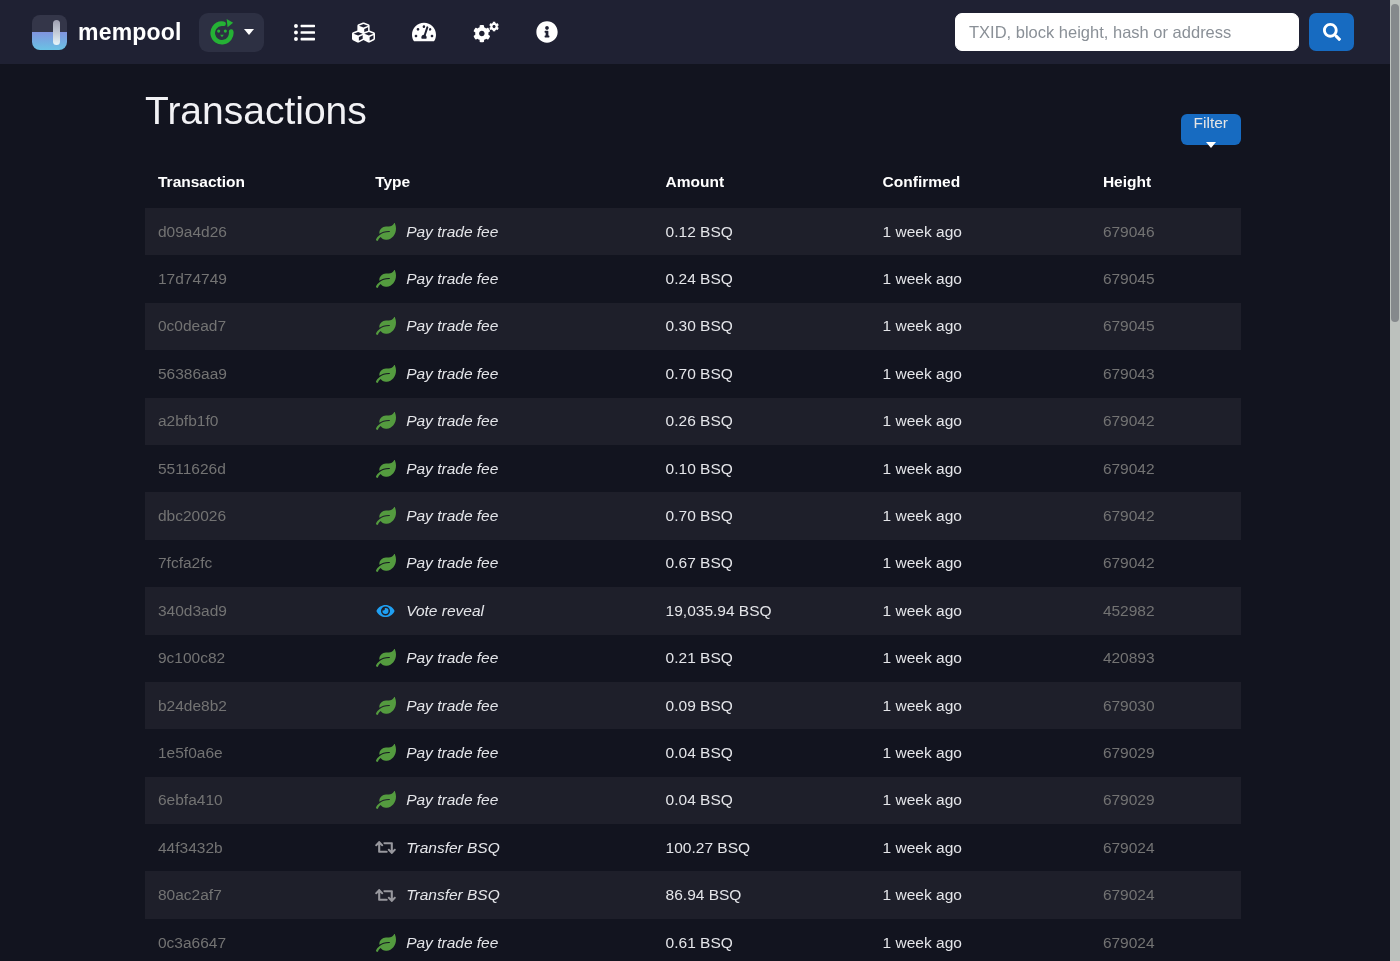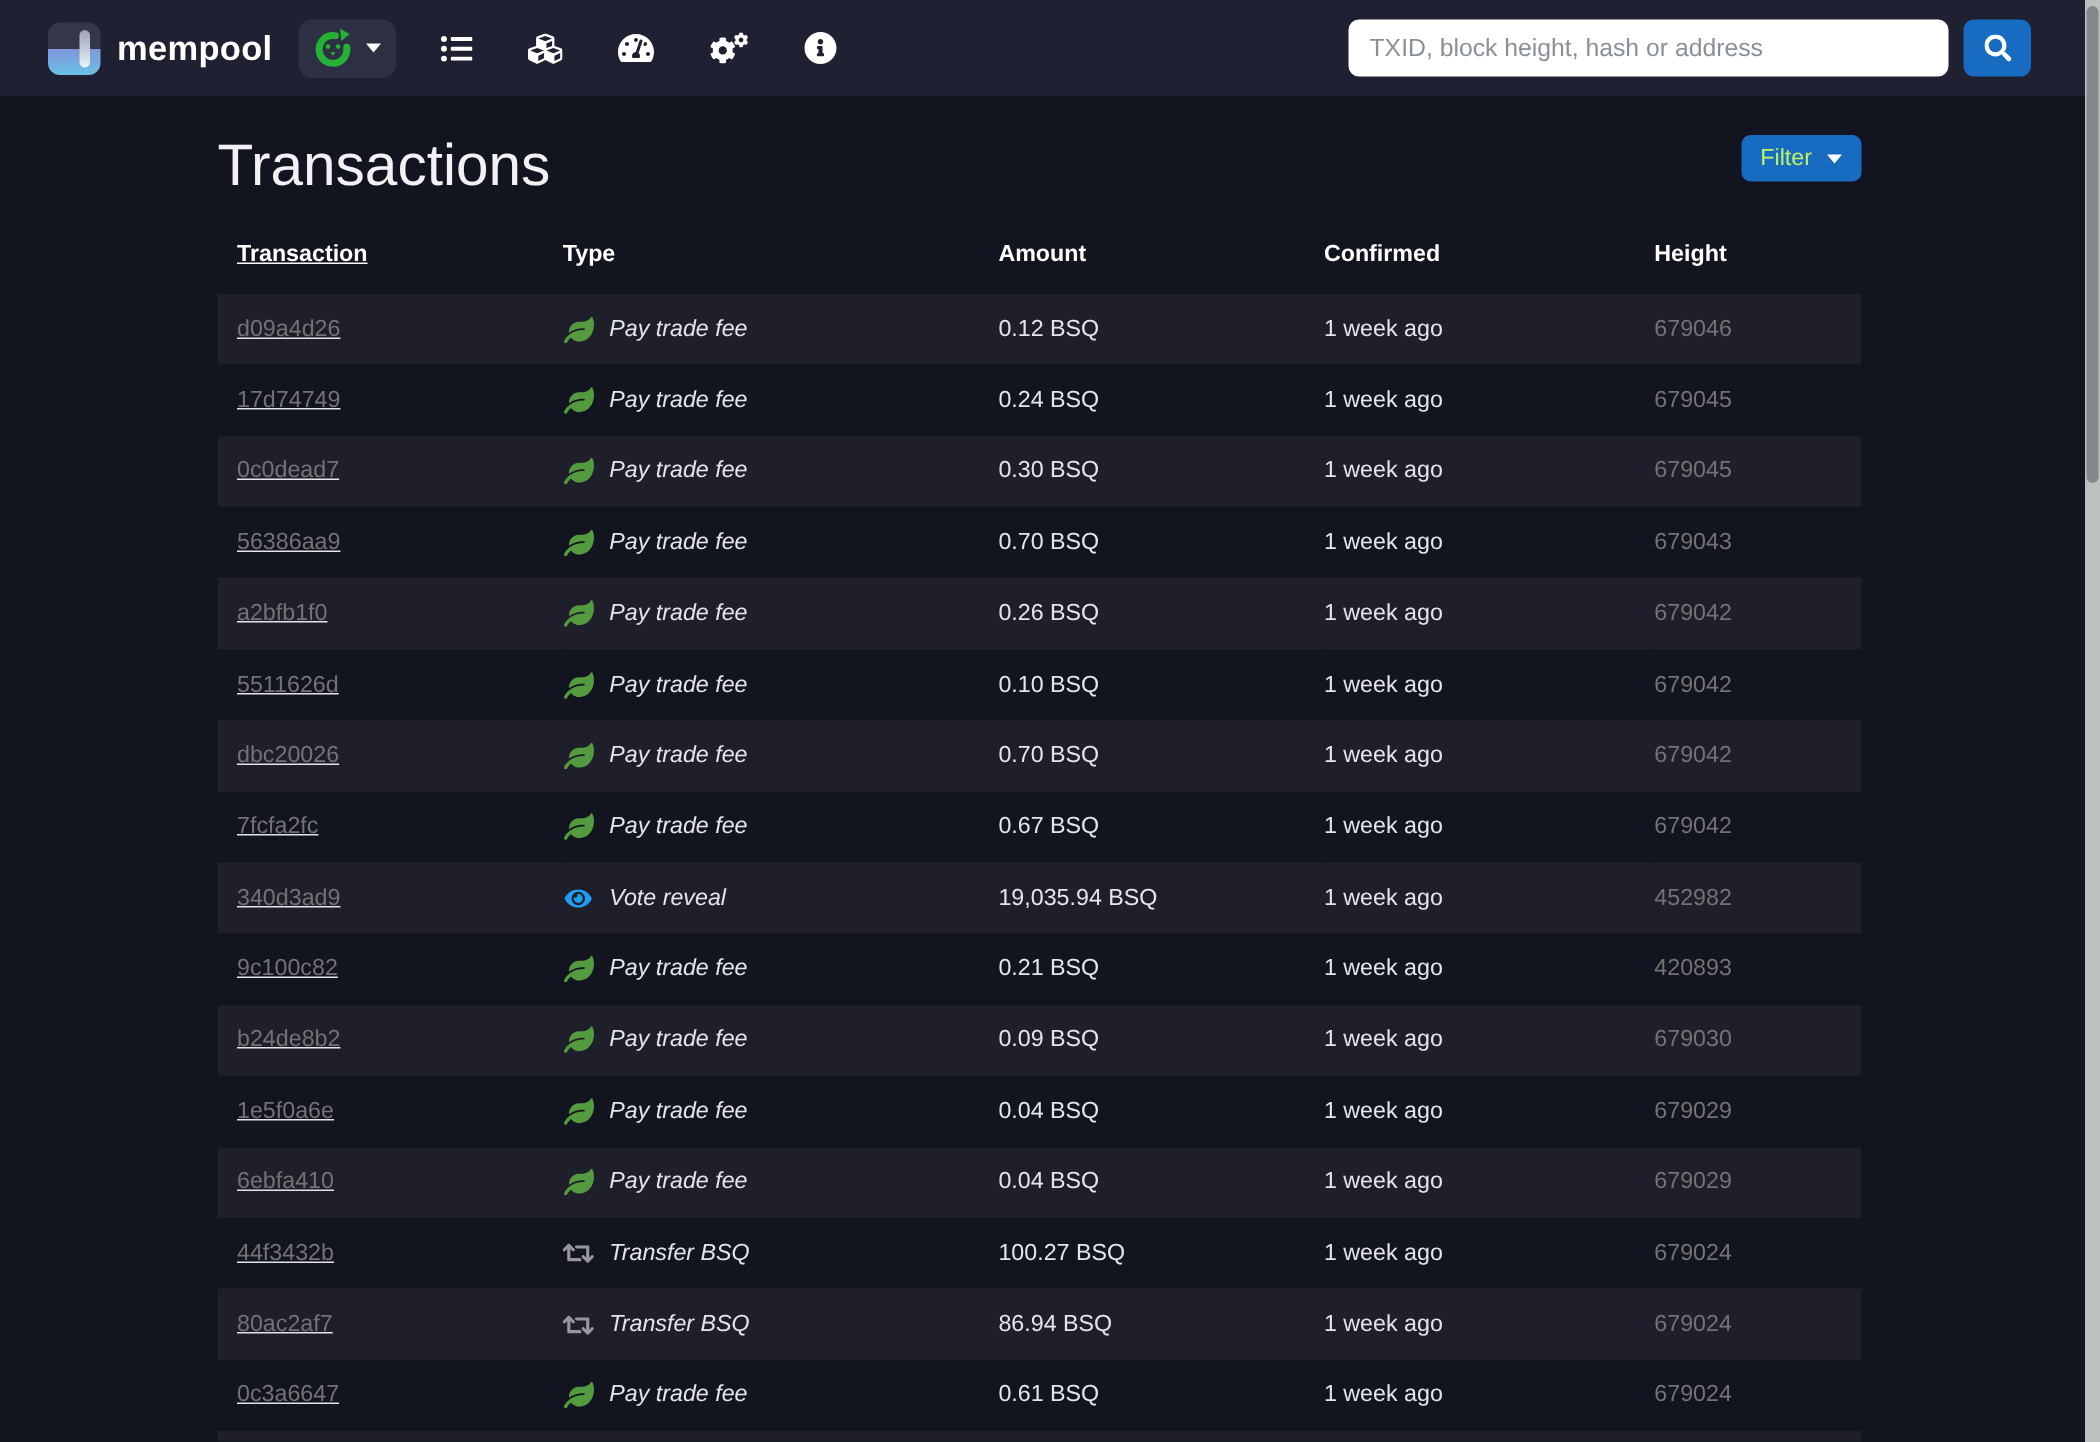--- a/index.html
+++ b/index.html
@@ -36,49 +36,49 @@
     width: 0; height: 0;
     border-left: 5px solid transparent; border-right: 5px solid transparent;
     border-top: 6px solid #ffffff;
   }
   .nav-icons { display: flex; align-items: center; margin-left: 30px; gap: 37px; }
   .nav-icons a { display: inline-flex; align-items: center; cursor: pointer; }
   .nav-icons svg { fill: #ffffff; }
   
   .search { margin-left: auto; display: flex; align-items: center; }
   .search input {
-    width: 400px; height: 38px; border: 1px solid #ffffff; border-radius: 7px;
+    width: 344px; height: 38px; border: 1px solid #ffffff; border-radius: 7px;
     padding: 0 13px; font-size: 16.5px; color: #333; background: #ffffff;
     font-family: "Liberation Sans", sans-serif; outline: none;
   }
   .search input::placeholder { color: #8a9097; }
   .search button {
     width: 45px; height: 38px; margin-left: 10px; border: none; border-radius: 7px;
     background: #176bc1; display: flex; align-items: center; justify-content: center;
     cursor: pointer;
   }
   
   main { width: 1096px; margin-left: 145px; padding-top: 26px; }
   .title-row { display: flex; justify-content: space-between; align-items: flex-start; gap: 41px; }
   h1 { margin: 0; font-size: 39px; font-weight: 400; color: #f2f2f5; line-height: 1.1; }
   .filter-btn {
-    margin-top: 0; height: 31px; padding: 0 13px;
-    background: #176bc1; color: #bef264; border: none; border-radius: 6px;
+    margin-top: 24px; height: 31px; padding: 0 13px;
+    background: #176bc1; color: #e5e5e5; border: none; border-radius: 6px;
     font-size: 15.5px; font-family: "Liberation Sans", sans-serif;
-    display: flex; align-items: center; gap: 10px; cursor: pointer;
+    display: flex; align-items: center; gap: 10px; cursor: pointer; flex-direction: column;
   }
   
   table { width: 100%; margin-top: 16px; border-collapse: collapse; table-layout: fixed; }
   col.c-tx { width: 21%; } col.c-type { width: 26.5%; } col.c-amount { width: 19.8%; }
   col.c-conf { width: 20.1%; } col.c-height { width: 12.6%; }
   th {
     text-align: left; font-size: 15.5px; font-weight: bold; color: #ffffff;
     padding: 12px 0 17px 0;
   }
-  th:first-child, td:first-child { padding-left: 13px; text-decoration: underline; }
+  th:first-child, td:first-child { padding-left: 13px; }
   td { font-size: 15.5px; color: #e4e5e9; height: 47.4px; padding: 0; }
   tbody tr:nth-child(odd) { background: rgba(255,255,255,0.05); }
   a.tx-link { color: #737373; text-decoration: none; cursor: pointer; }
   .type-wrap { display: flex; align-items: center; gap: 10px; font-style: italic; }
   .icon-wrap { width: 21px; display: inline-flex; justify-content: center; align-items: center; }
   
   .scrollbar-track {
     position: fixed; top: 0; right: 0; width: 10px; height: 961px;
     background: #bcc1bd; z-index: 50;
   }

